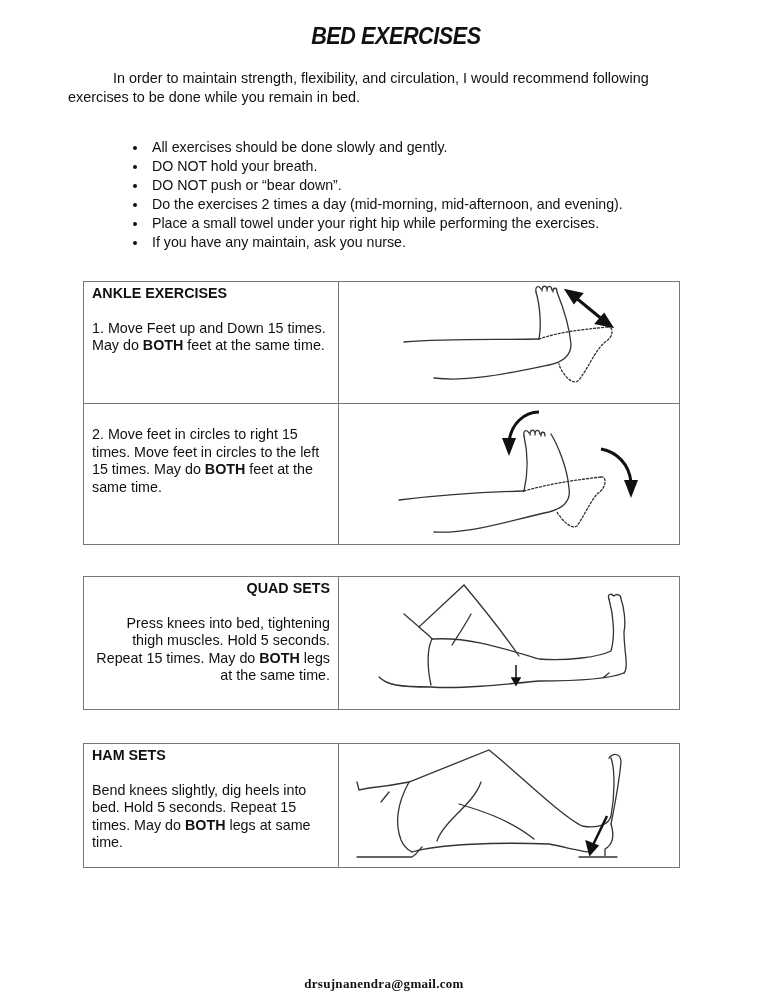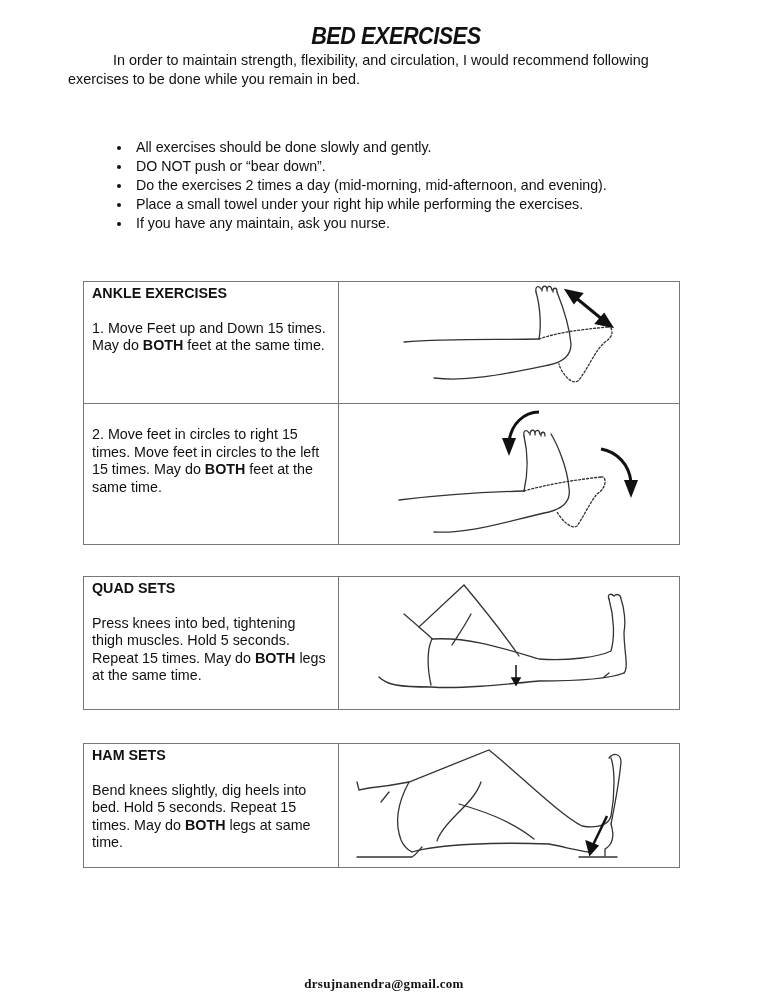--- a/index.html
+++ b/index.html
@@ -7,25 +7,25 @@
     width: 768px; height: 994px; position: relative; overflow: hidden;
     font-family: "Liberation Sans", sans-serif; color: #111;
   }
   .title {
     position: absolute; left: 0; top: 22px; width: 768px; text-align: center;
     font-weight: bold; font-style: italic; font-size: 24px; letter-spacing: -0.5px;
     transform: scaleX(0.9); transform-origin: 395px 0;
   }
   .title span { display: inline-block; margin-left: 24px; }
   .intro {
-    position: absolute; left: 68px; top: 51px; width: 630px;
+    position: absolute; left: 68px; top: 69px; width: 630px;
     font-size: 14.4px; line-height: 19px; text-indent: 45px;
   }
   .bullets {
-    position: absolute; left: 114px; top: 138px; margin: 0; padding: 0; list-style: none;
+    position: absolute; left: 130px; top: 138px; margin: 0; padding: 0; list-style: none;
     font-size: 14.2px; line-height: 19px;
   }
   .bullets li { position: relative; padding-left: 22px; }
   .bullets li::before {
     content: ""; position: absolute; left: 3px; top: 8px; width: 4px; height: 4px;
     border-radius: 50%; background: #111;
   }
   table.ex {
     position: absolute; left: 83px; border-collapse: collapse;
     width: 597px; border: 1.5px solid #777;
@@ -45,20 +45,21 @@
 </style>
 </head>
 <body>
 
 <div class="title"><span>BED EXERCISES</span></div>
 
 <p class="intro" style="margin:0">In order to maintain strength, flexibility, and circulation, I would recommend following exercises to be done while you remain in bed.</p>
 
 <ul class="bullets">
   <li>All exercises should be done slowly and gently.</li>
+  <li>DO NOT hold your breath.</li>
   <li>DO NOT push or “bear down”.</li>
   <li>Do the exercises 2 times a day (mid-morning, mid-afternoon, and evening).</li>
   <li>Place a small towel under your right hip while performing the exercises.</li>
   <li>If you have any maintain, ask you nurse.</li>
 </ul>
 
 <table class="ex" style="top:281px;">
   <tbody>
       <tr style="height:121px;">
     <td class="txt">
@@ -104,21 +105,21 @@
         <polygon points="163,34 177,34 170,52" fill="#111"></polygon>
         <polygon points="285,76 299,76 292,94" fill="#111"></polygon>
       </svg>
     </td>
   </tr>
 </tbody>
   </table>
 
 <table class="ex" style="top:576px;">
   <tbody>
-      <tr style="height:132px;">
+      <tr style="height:132px;text-align:right;">
     <td class="txt">
       <span class="hd">QUAD SETS</span>
       <span class="para"><span>Press knees into bed, tightening thigh muscles. Hold 5 seconds. Repeat 15 times. May do </span><b>BOTH</b><span> legs at the same time.</span></span>
     </td>
     <td class="pic">
       <svg width="340" height="132" viewBox="0 0 340 132">
         <g fill="none" stroke="#333" stroke-width="1.3" stroke-linecap="round">
           <path d="M 65 37 L 80 50 L 125 8 C 135 20, 160 50, 180 79"></path>
           <path d="M 80 50 C 85 55, 90 58, 93 62"></path>
           <path d="M 132 37 C 125 50, 118 60, 113 68"></path>

